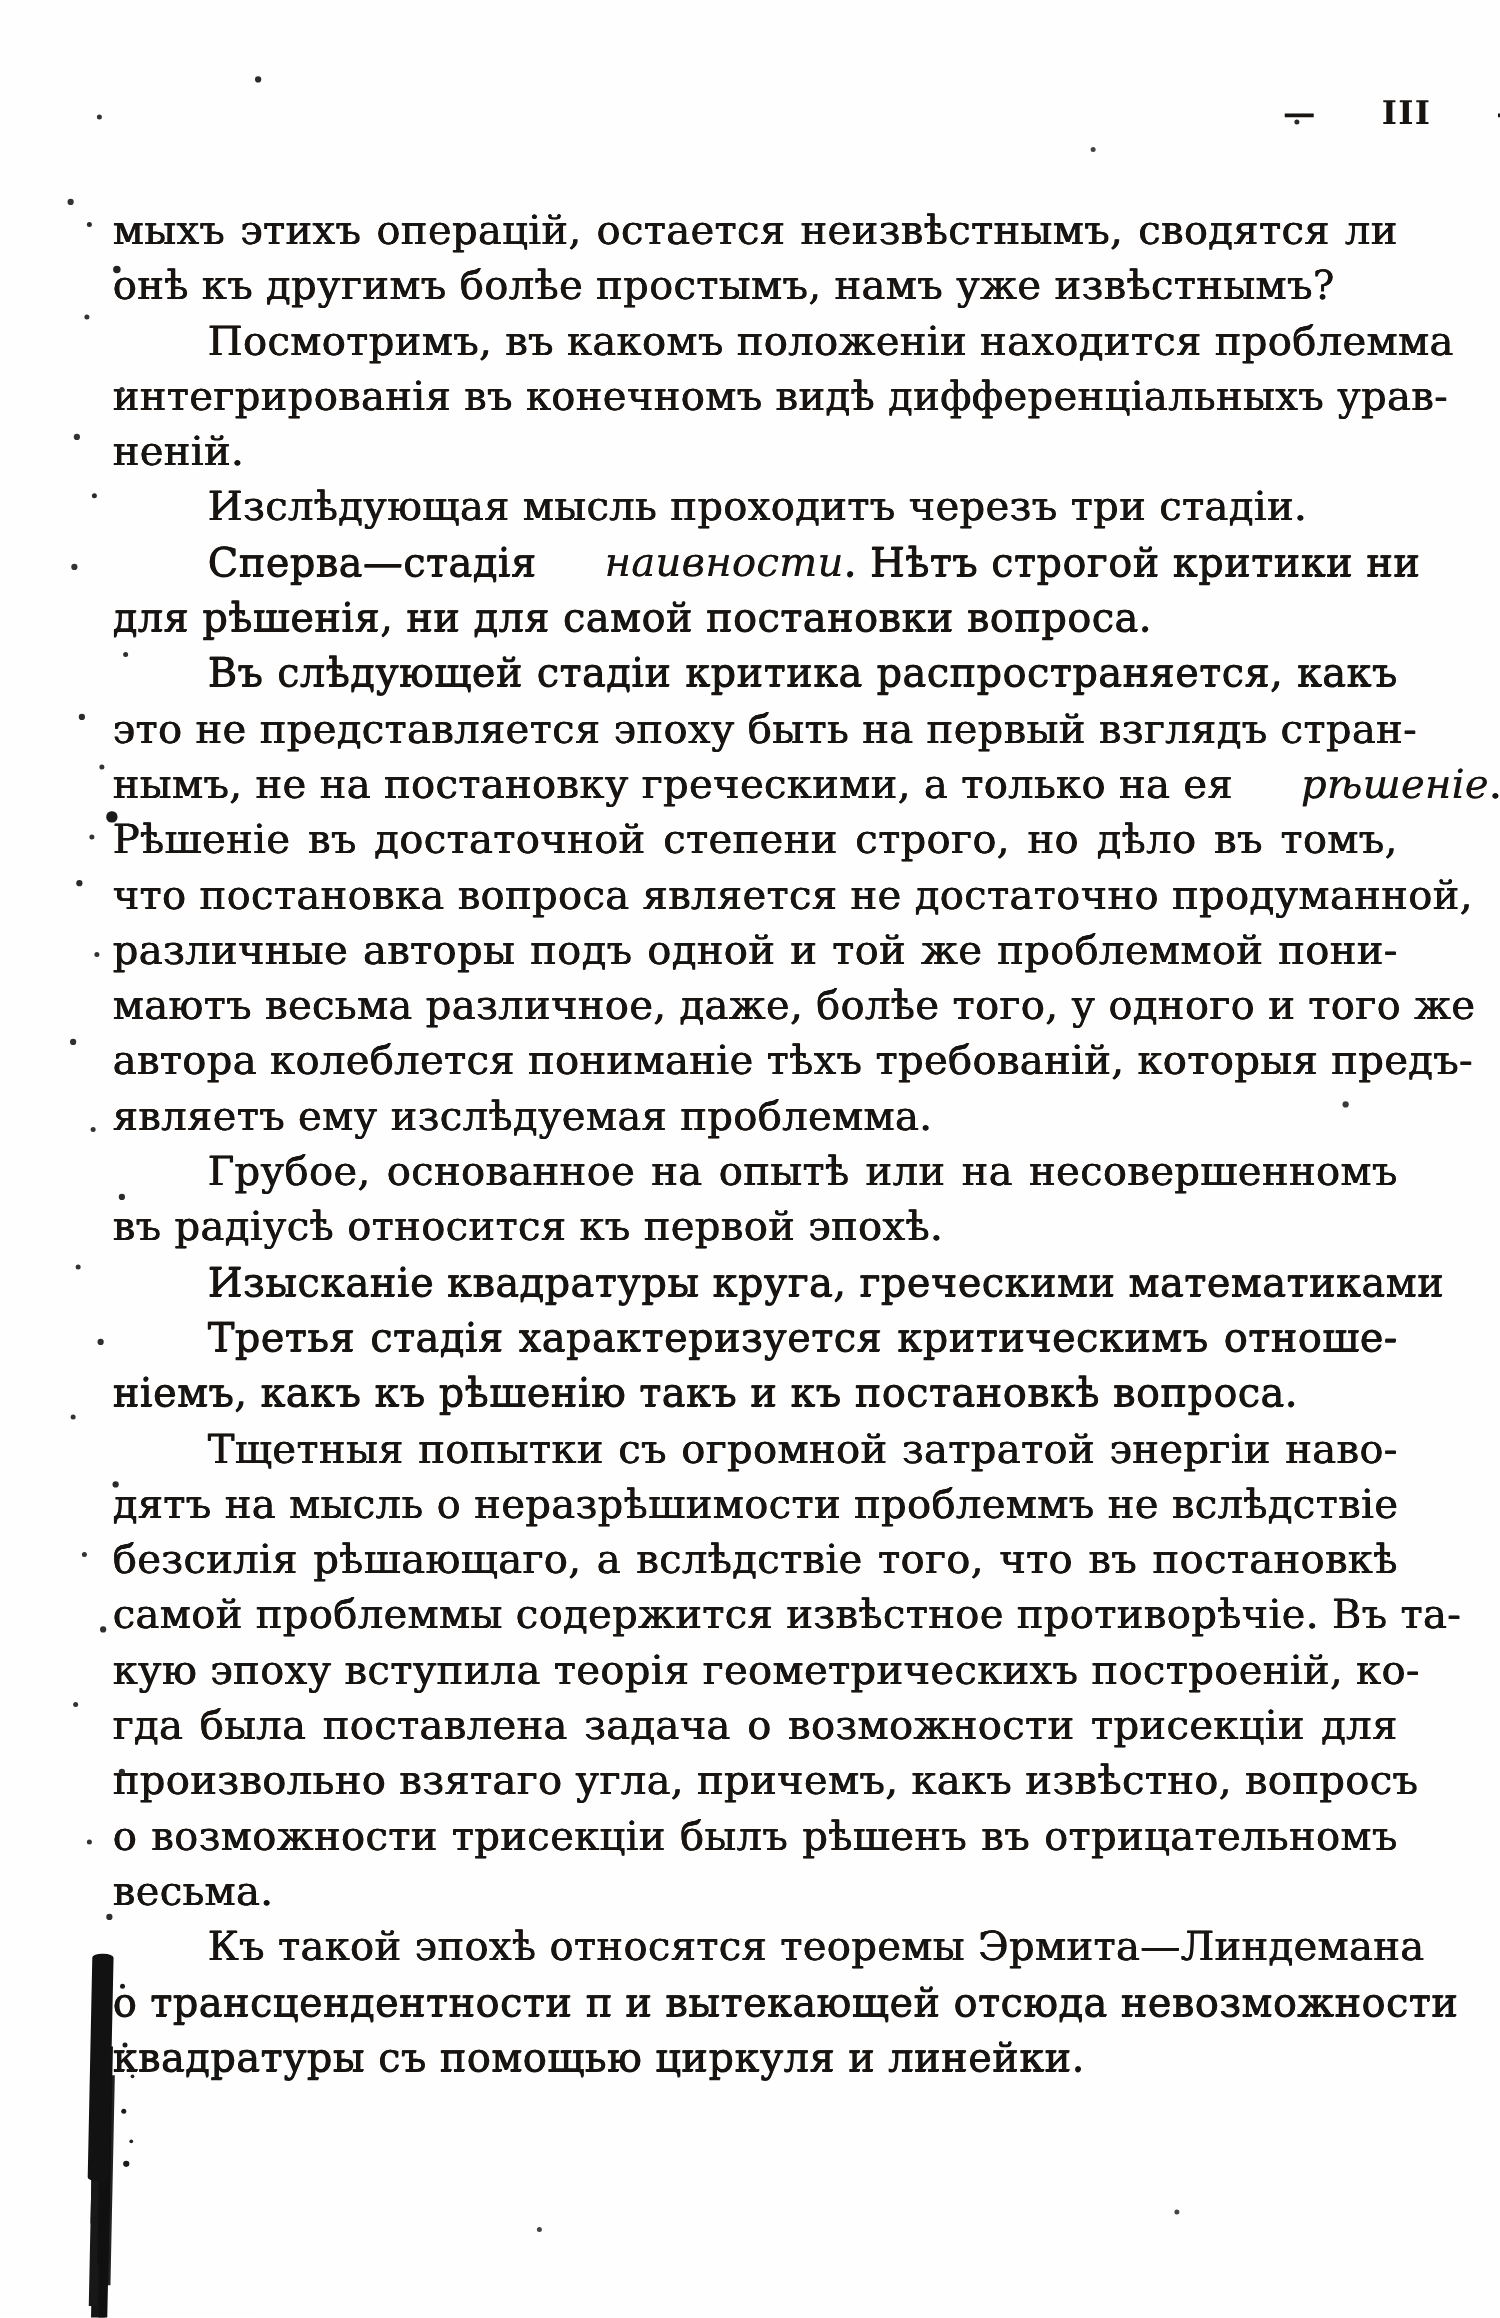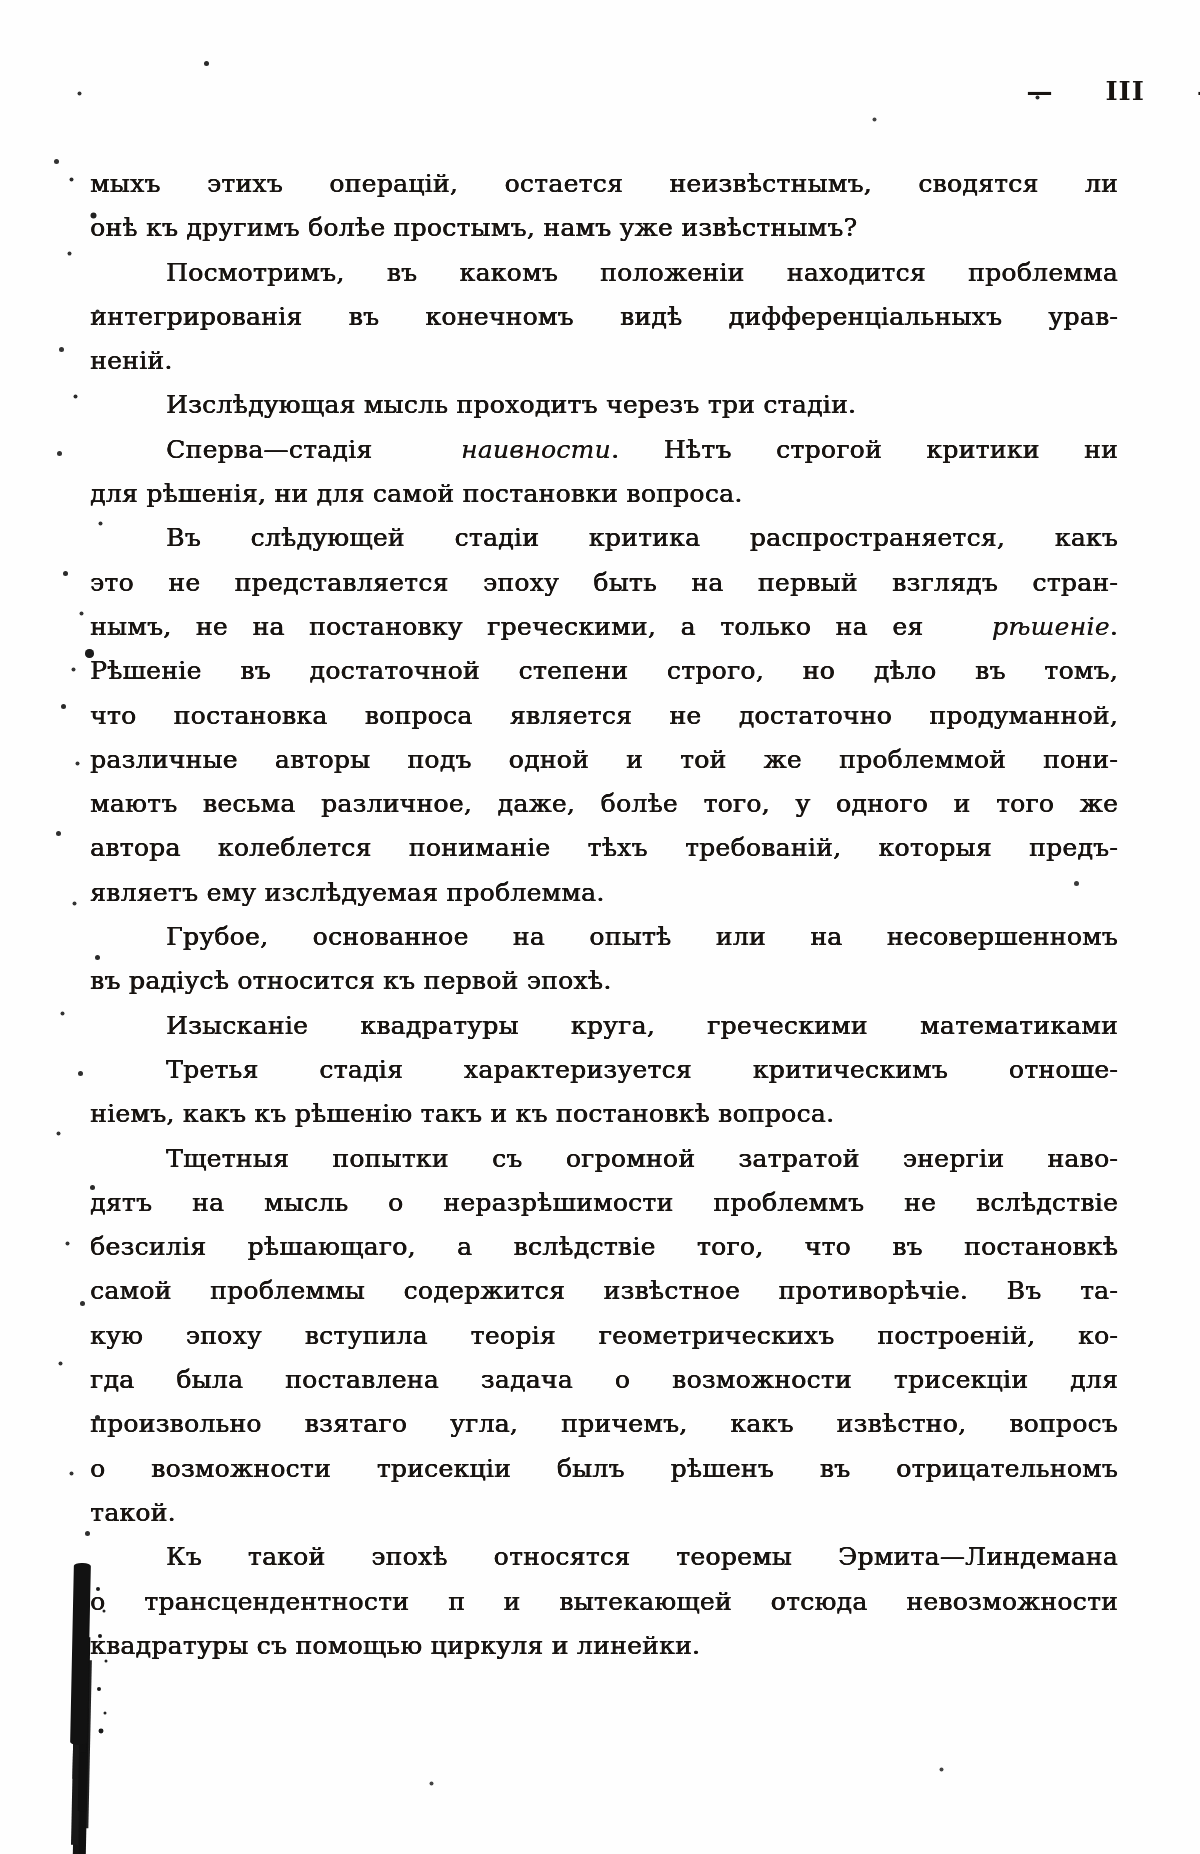--- a/index.html
+++ b/index.html
@@ -35,21 +35,21 @@
     letter-spacing: 1px;
     margin-left: 24px;
   }
   
   .text-block {
     position: absolute;
     left: 90px;
     top: 162px;
     width: 1028px;
     color: var(--ink);
-    font-size: 25px;
+    font-size: 32px;
   }
   .line {
     height: 44.3px;
     line-height: 44.3px;
     text-align: justify;
     text-align-last: justify;
     white-space: nowrap;
     text-shadow: 0.55px 0 0 currentColor, 0 0.3px 0 currentColor;
     letter-spacing: 0.3px;
   }
@@ -175,21 +175,21 @@
       <div class="line full indent"><span>Третья стадія характеризуется критическимъ отноше-</span></div>
       <div class="line eop"><span>ніемъ, какъ къ рѣшенію такъ и къ постановкѣ вопроса.</span></div>
       <div class="line full indent"><span>Тщетныя попытки съ огромной затратой энергіи наво-</span></div>
       <div class="line full"><span>дятъ на мысль о неразрѣшимости проблеммъ не вслѣдствіе</span></div>
       <div class="line full"><span>безсилія рѣшающаго, а вслѣдствіе того, что въ постановкѣ</span></div>
       <div class="line full"><span>самой проблеммы содержится извѣстное противорѣчіе. Въ та-</span></div>
       <div class="line full"><span>кую эпоху вступила теорія геометрическихъ построеній, ко-</span></div>
       <div class="line full"><span>гда была поставлена задача о возможности трисекціи для</span></div>
       <div class="line full"><span>произвольно взятаго угла, причемъ, какъ извѣстно, вопросъ</span></div>
       <div class="line full"><span>о возможности трисекціи былъ рѣшенъ въ отрицательномъ</span></div>
-      <div class="line eop"><span>такой.</span></div>
+      <div class="line eop"><span>весьма.</span></div>
       <div class="line full indent"><span>Къ такой эпохѣ относятся теоремы Эрмита—Линдемана</span></div>
       <div class="line full"><span>о трансцендентности π и вытекающей отсюда невозможности</span></div>
       <div class="line eop"><span>квадратуры съ помощью циркуля и линейки.</span></div>
     </div>
 
   <div class="noise specks"></div>
   <div class="noise ink-smudge"></div>
   <div class="noise smudge-flecks"></div>
 
 </div>

